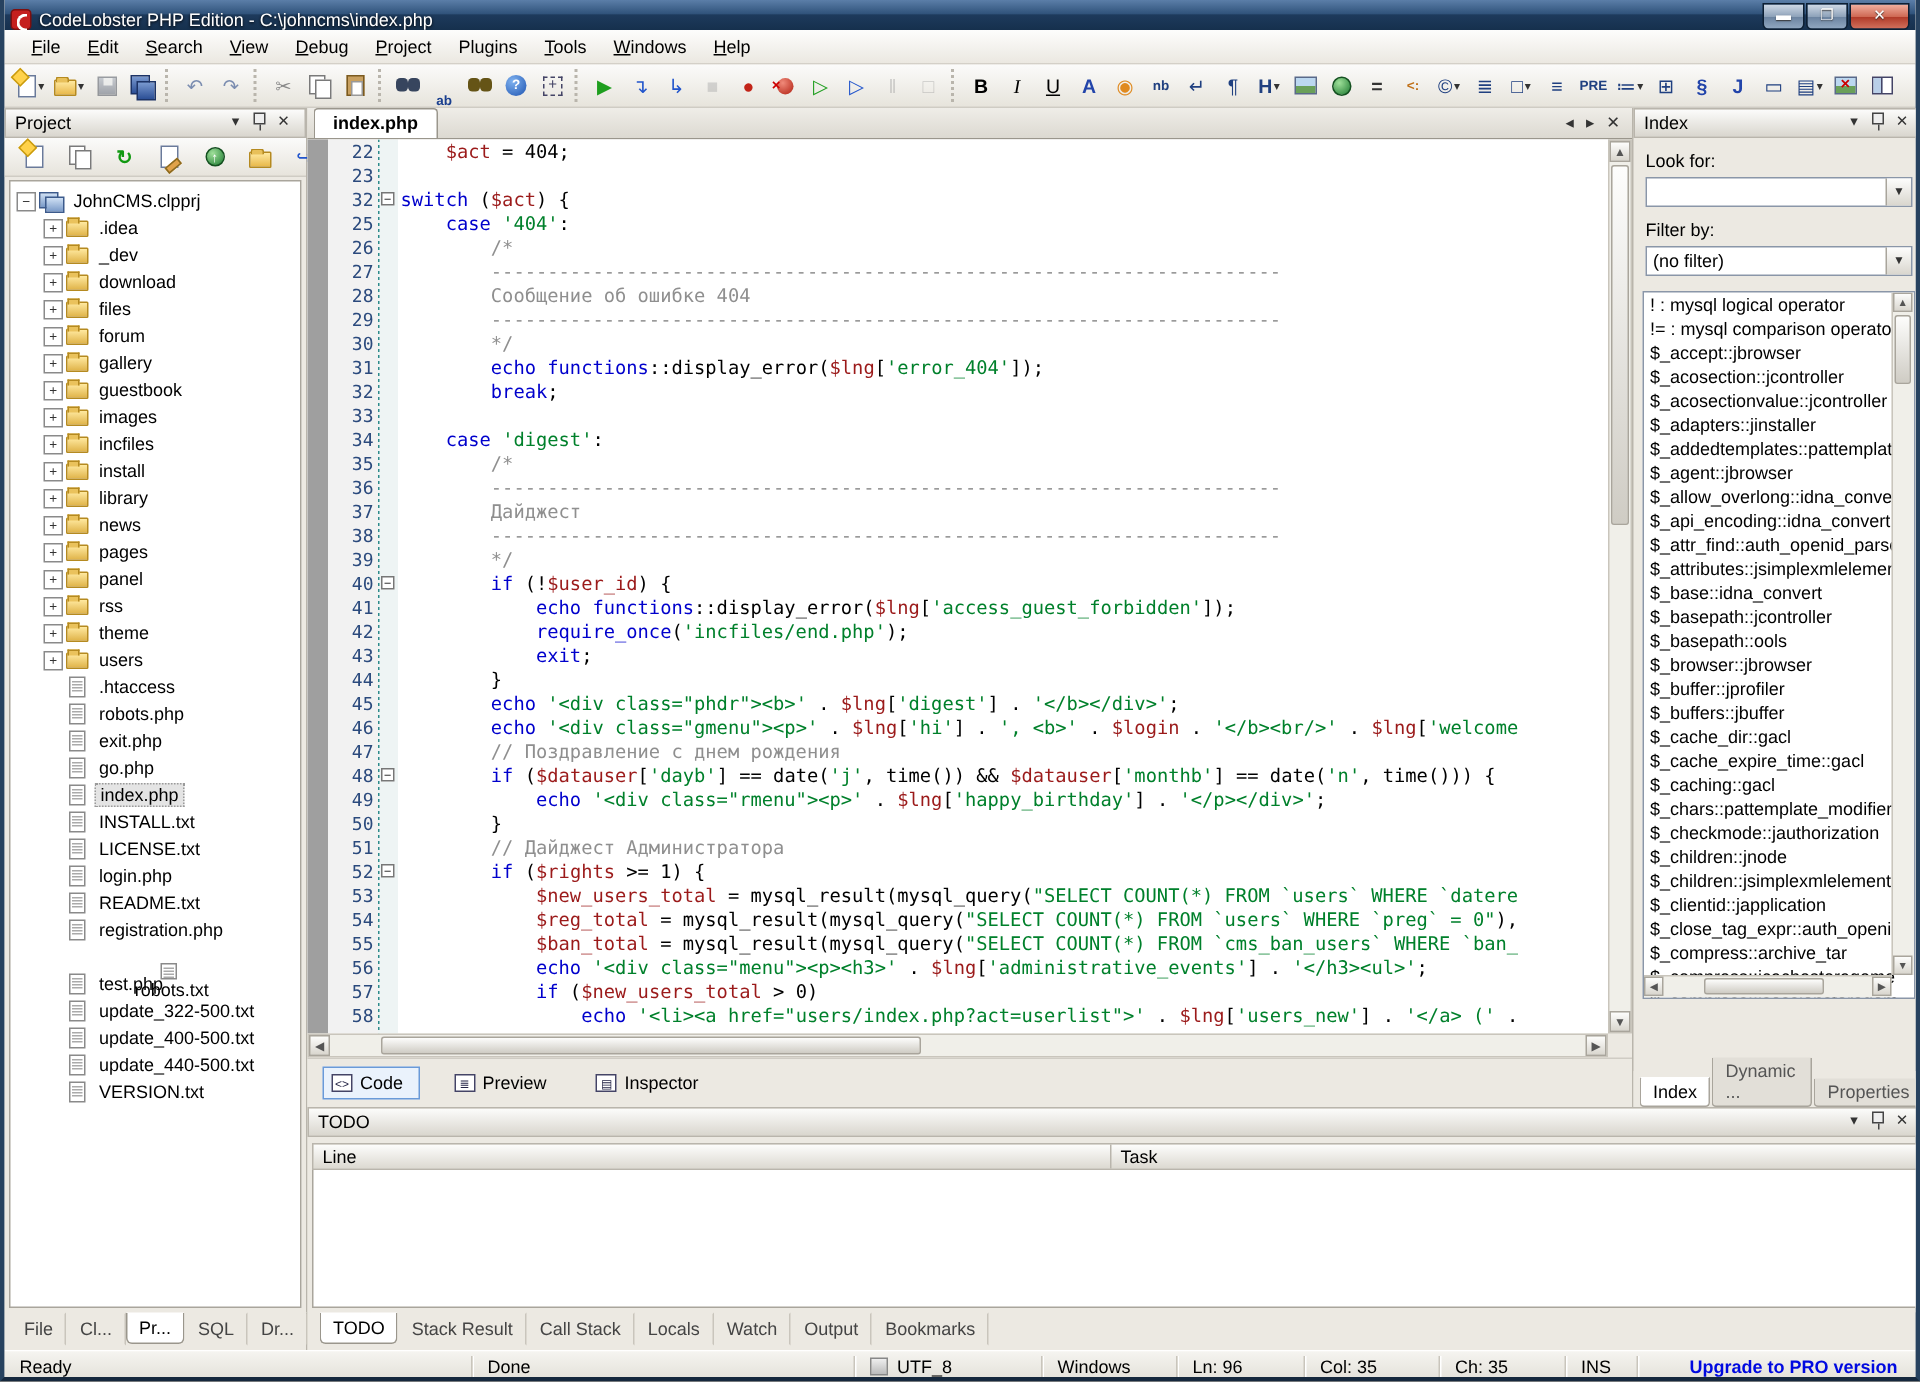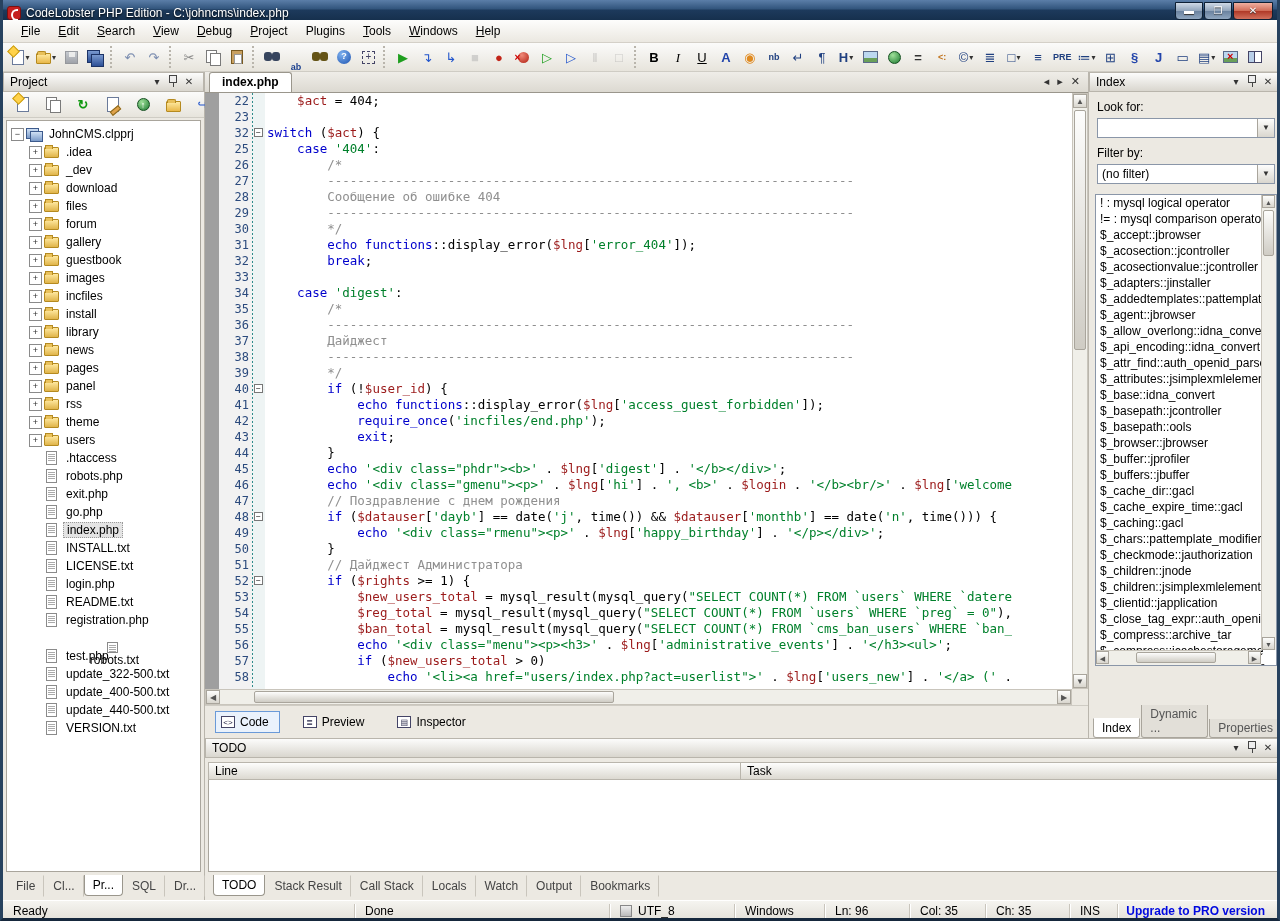--- a/index.html
+++ b/index.html
@@ -129,21 +129,21 @@
   .col-h{padding:1px 6px;border-right:1px solid #b9b5ac;}
   #todo-body{position:absolute;left:3px;right:3px;top:42px;bottom:3px;background:#fff;border:1px solid #a9a59c;border-top:none;}
   
   #btabs-left{position:absolute;left:0;top:875px;width:202px;height:25px;background:#ece9e2;border-right:1px solid #b9b5ac;display:flex;align-items:flex-start;padding-left:4px;}
   #btabs-main{position:absolute;left:202px;top:875px;right:0;height:25px;background:#ece9e2;display:flex;align-items:flex-start;padding-left:8px;}
   .btab{padding:3px 8px;color:#444;border:1px solid transparent;white-space:nowrap;border-right:1px solid #c9c5bc;}
   .btab.active{background:#fff;border:1px solid #9a968c;border-top:none;border-radius:0 0 4px 4px;color:#000;}
   
   #statusbar{position:absolute;left:0;top:900px;width:100%;height:21px;background:linear-gradient(#f5f4f0,#e3e0d8);border-top:1px solid #fff;display:flex;align-items:center;font-size:12px;}
   .st{padding:0 10px;height:15px;line-height:15px;border-right:1px solid #c9c5bc;box-shadow:1px 0 0 #fff;}
-  .st.grow1{width:352px;}
+  .st.grow1{width:312px;}
   .st.grow2{width:255px;}
   .st-enc{width:125px;display:flex;align-items:center;gap:6px;}
   .st-ico{width:12px;height:12px;background:linear-gradient(#eee,#bbb);border:1px solid #888;}
   .upgrade{margin-left:auto;padding-right:12px;color:#0009e0;font-weight:bold;}
 </style>
 </head>
 <body>
 
 <div id="win">
 
@@ -715,18 +715,18 @@
 
   <div id="statusbar">
     <span class="st grow1">Ready</span>
     <span class="st grow2">Done</span>
     <span class="st st-enc">
       <span class="st-ico"></span>
       <span>UTF_8</span>
     </span>
     <span class="st" style="width:90px">Windows</span>
     <span class="st" style="width:85px">Ln: 96</span>
-    <span class="st" style="width:76px">Col: 35</span>
+    <span class="st" style="width:90px">Col: 35</span>
     <span class="st" style="width:84px">Ch: 35</span>
     <span class="st" style="width:48px">INS</span>
     <span class="upgrade">Upgrade to PRO version</span>
   </div>
 </div>
 
 </body></html>

